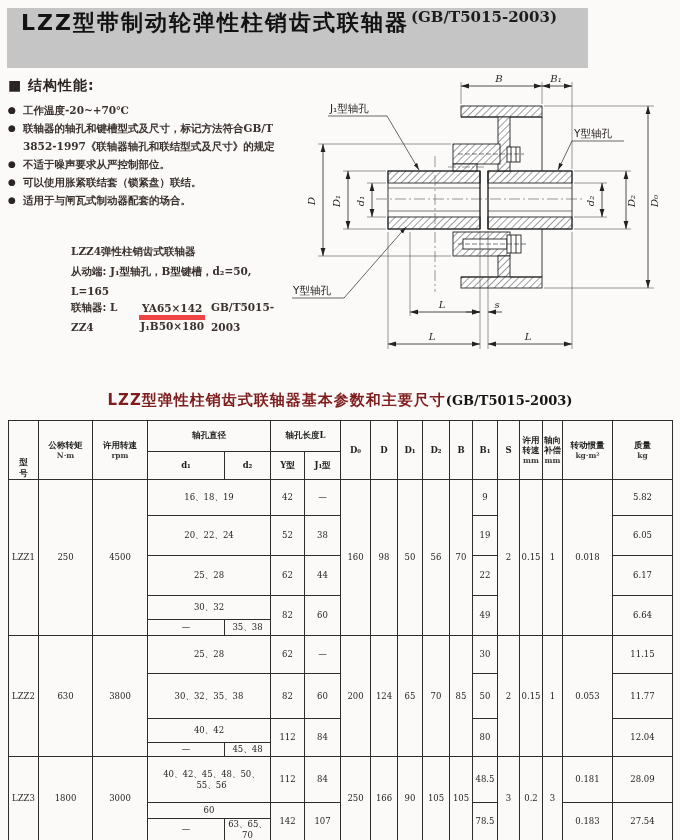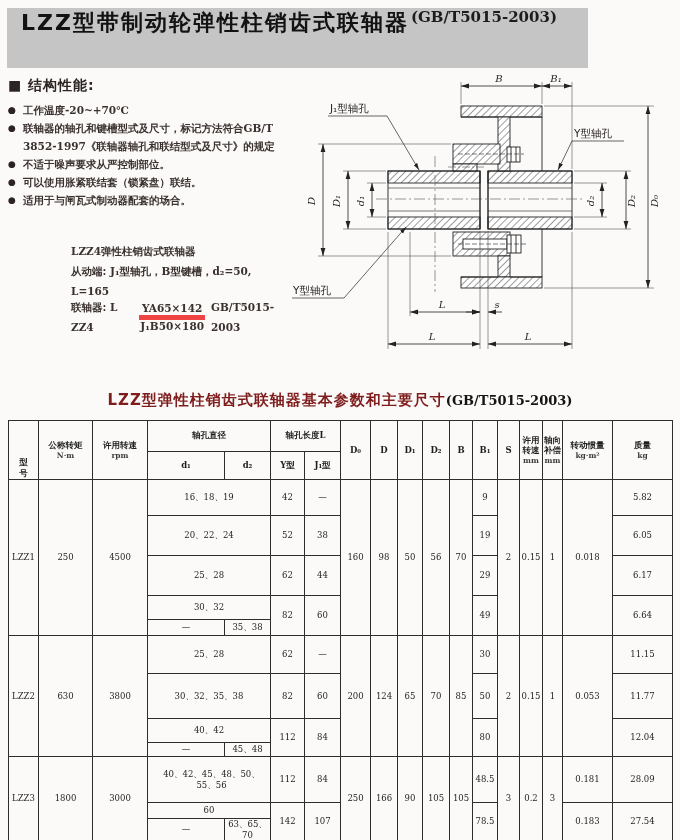--- a/index.html
+++ b/index.html
@@ -313,21 +313,21 @@
       <td colspan="2">20、22、24</td>
       <td>52</td>
       <td>38</td>
       <td>19</td>
       <td>6.05</td>
     </tr>
     <tr style="height:40px">
       <td colspan="2">25、28</td>
       <td>62</td>
       <td>44</td>
-      <td>29</td>
+      <td>22</td>
       <td>6.17</td>
     </tr>
     <tr style="height:24px">
       <td colspan="2">30、32</td>
       <td rowspan="2">82</td>
       <td rowspan="2">60</td>
       <td rowspan="2">49</td>
       <td rowspan="2">6.64</td>
     </tr>
     <tr style="height:16px">

